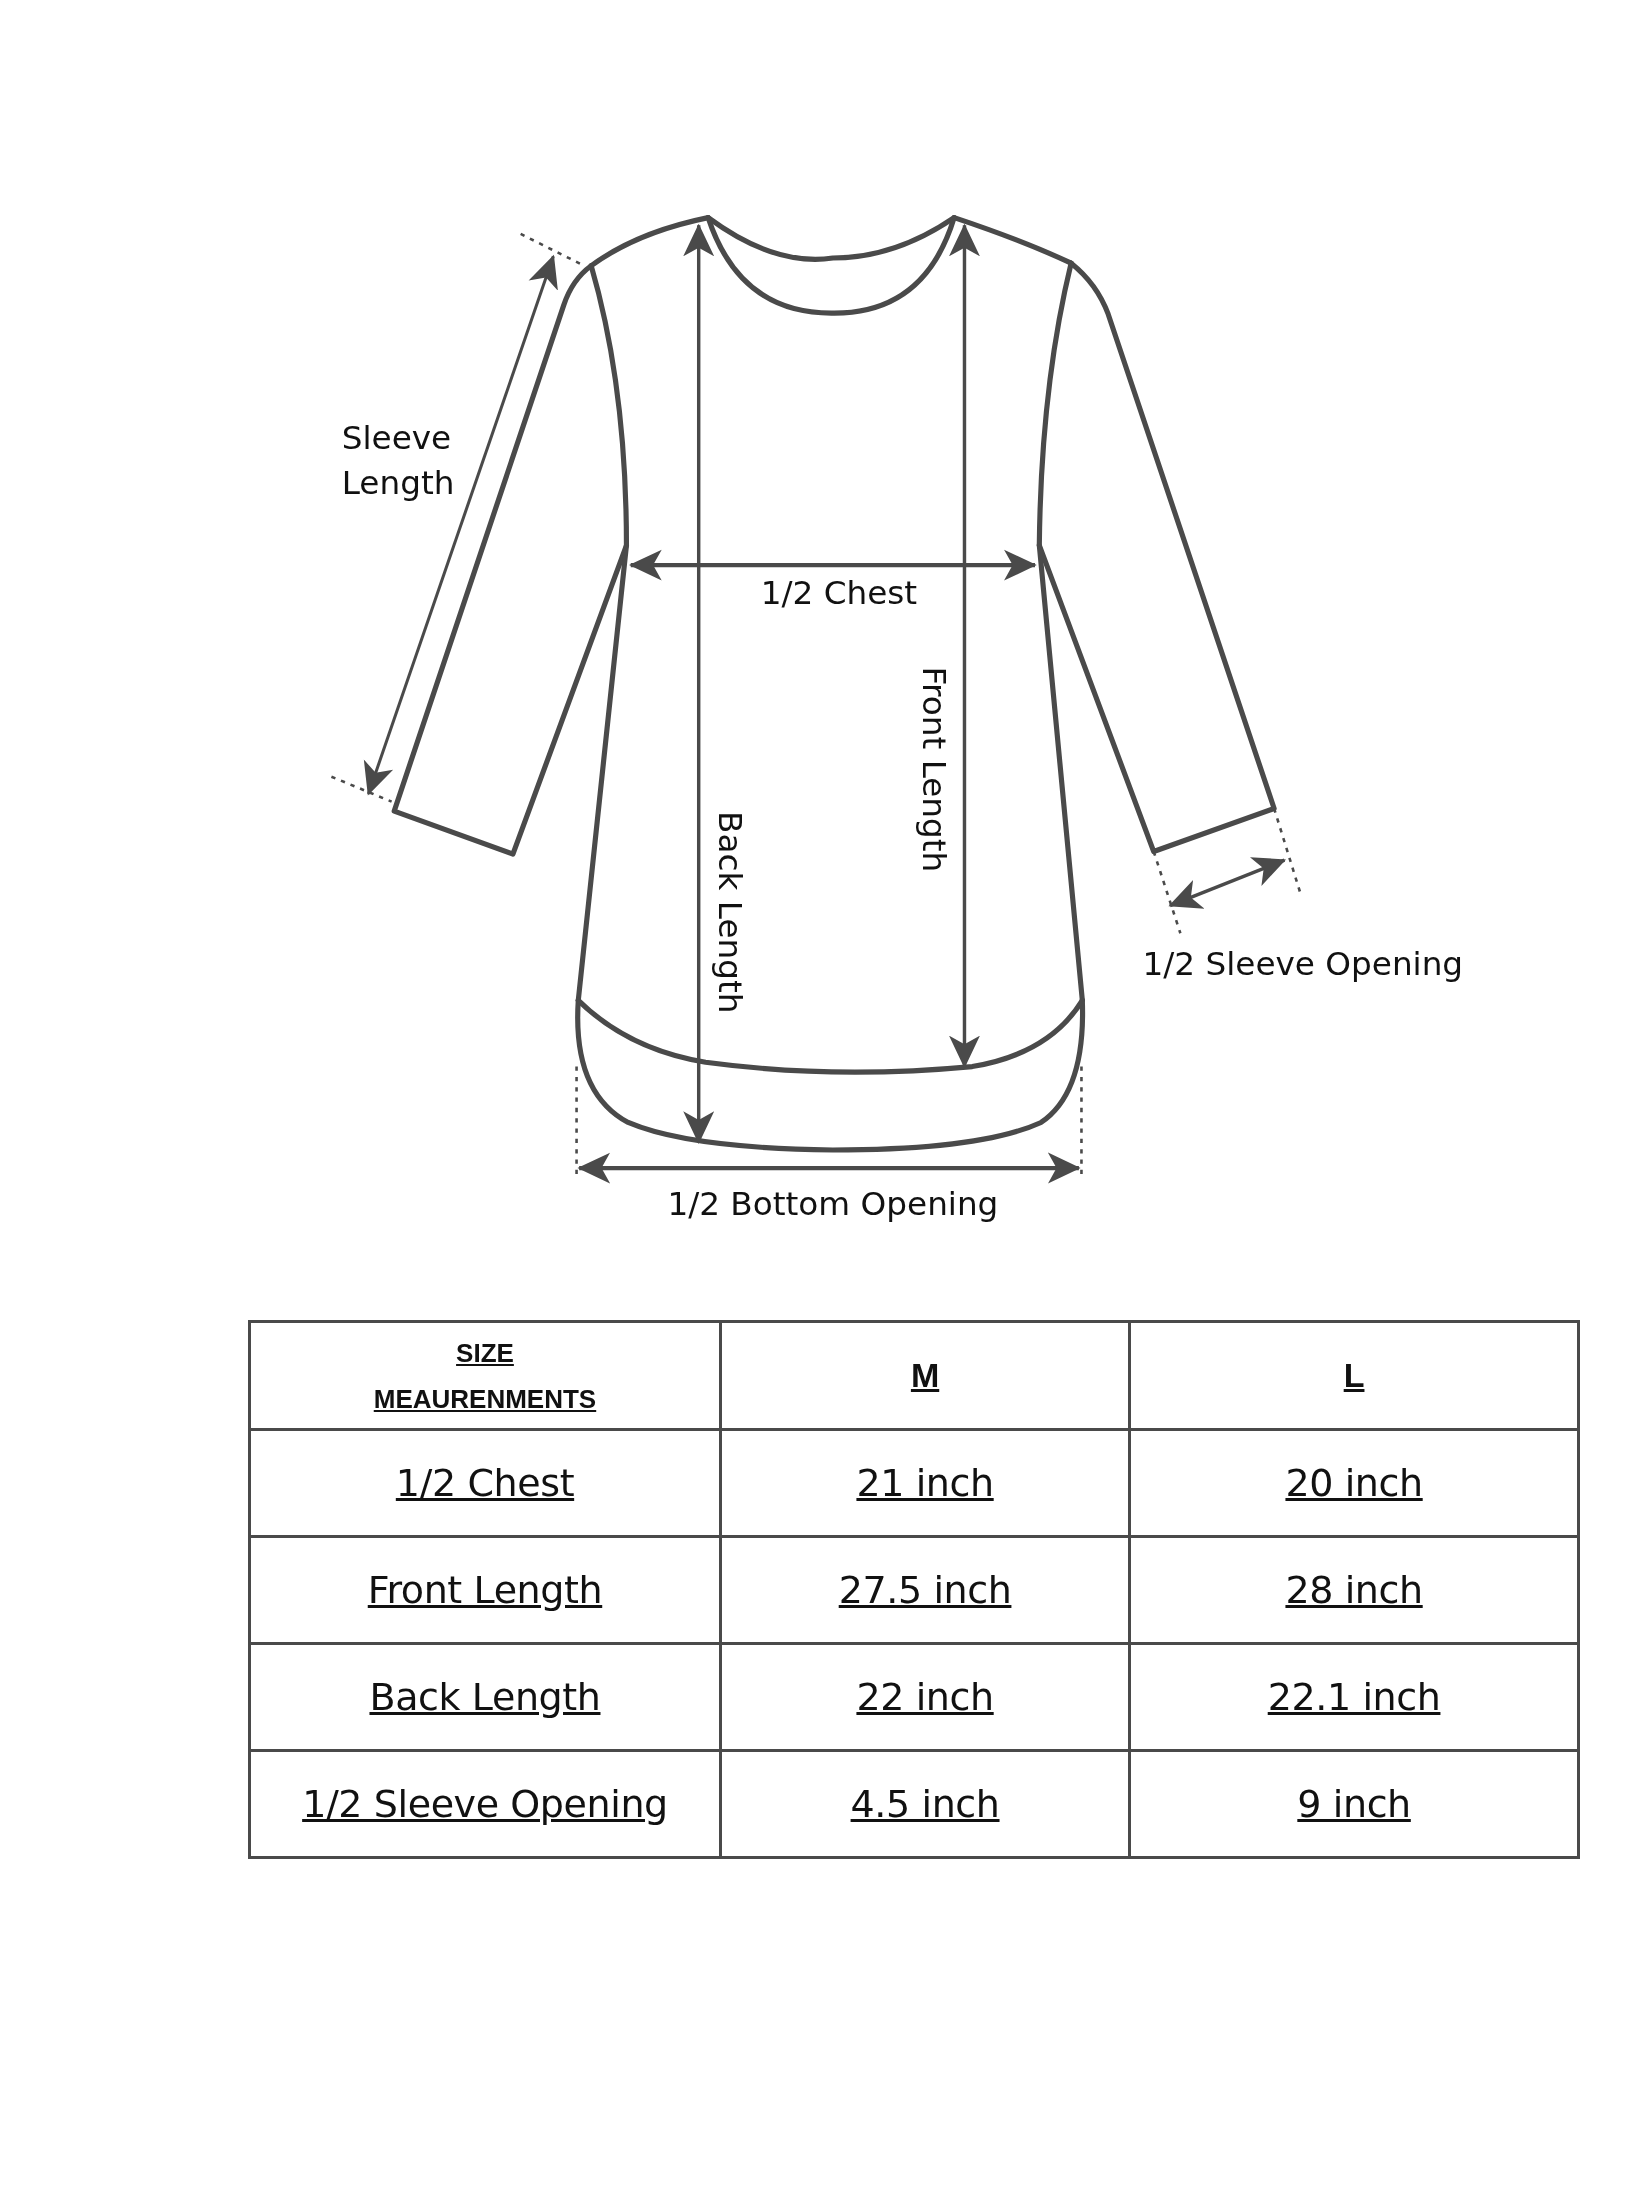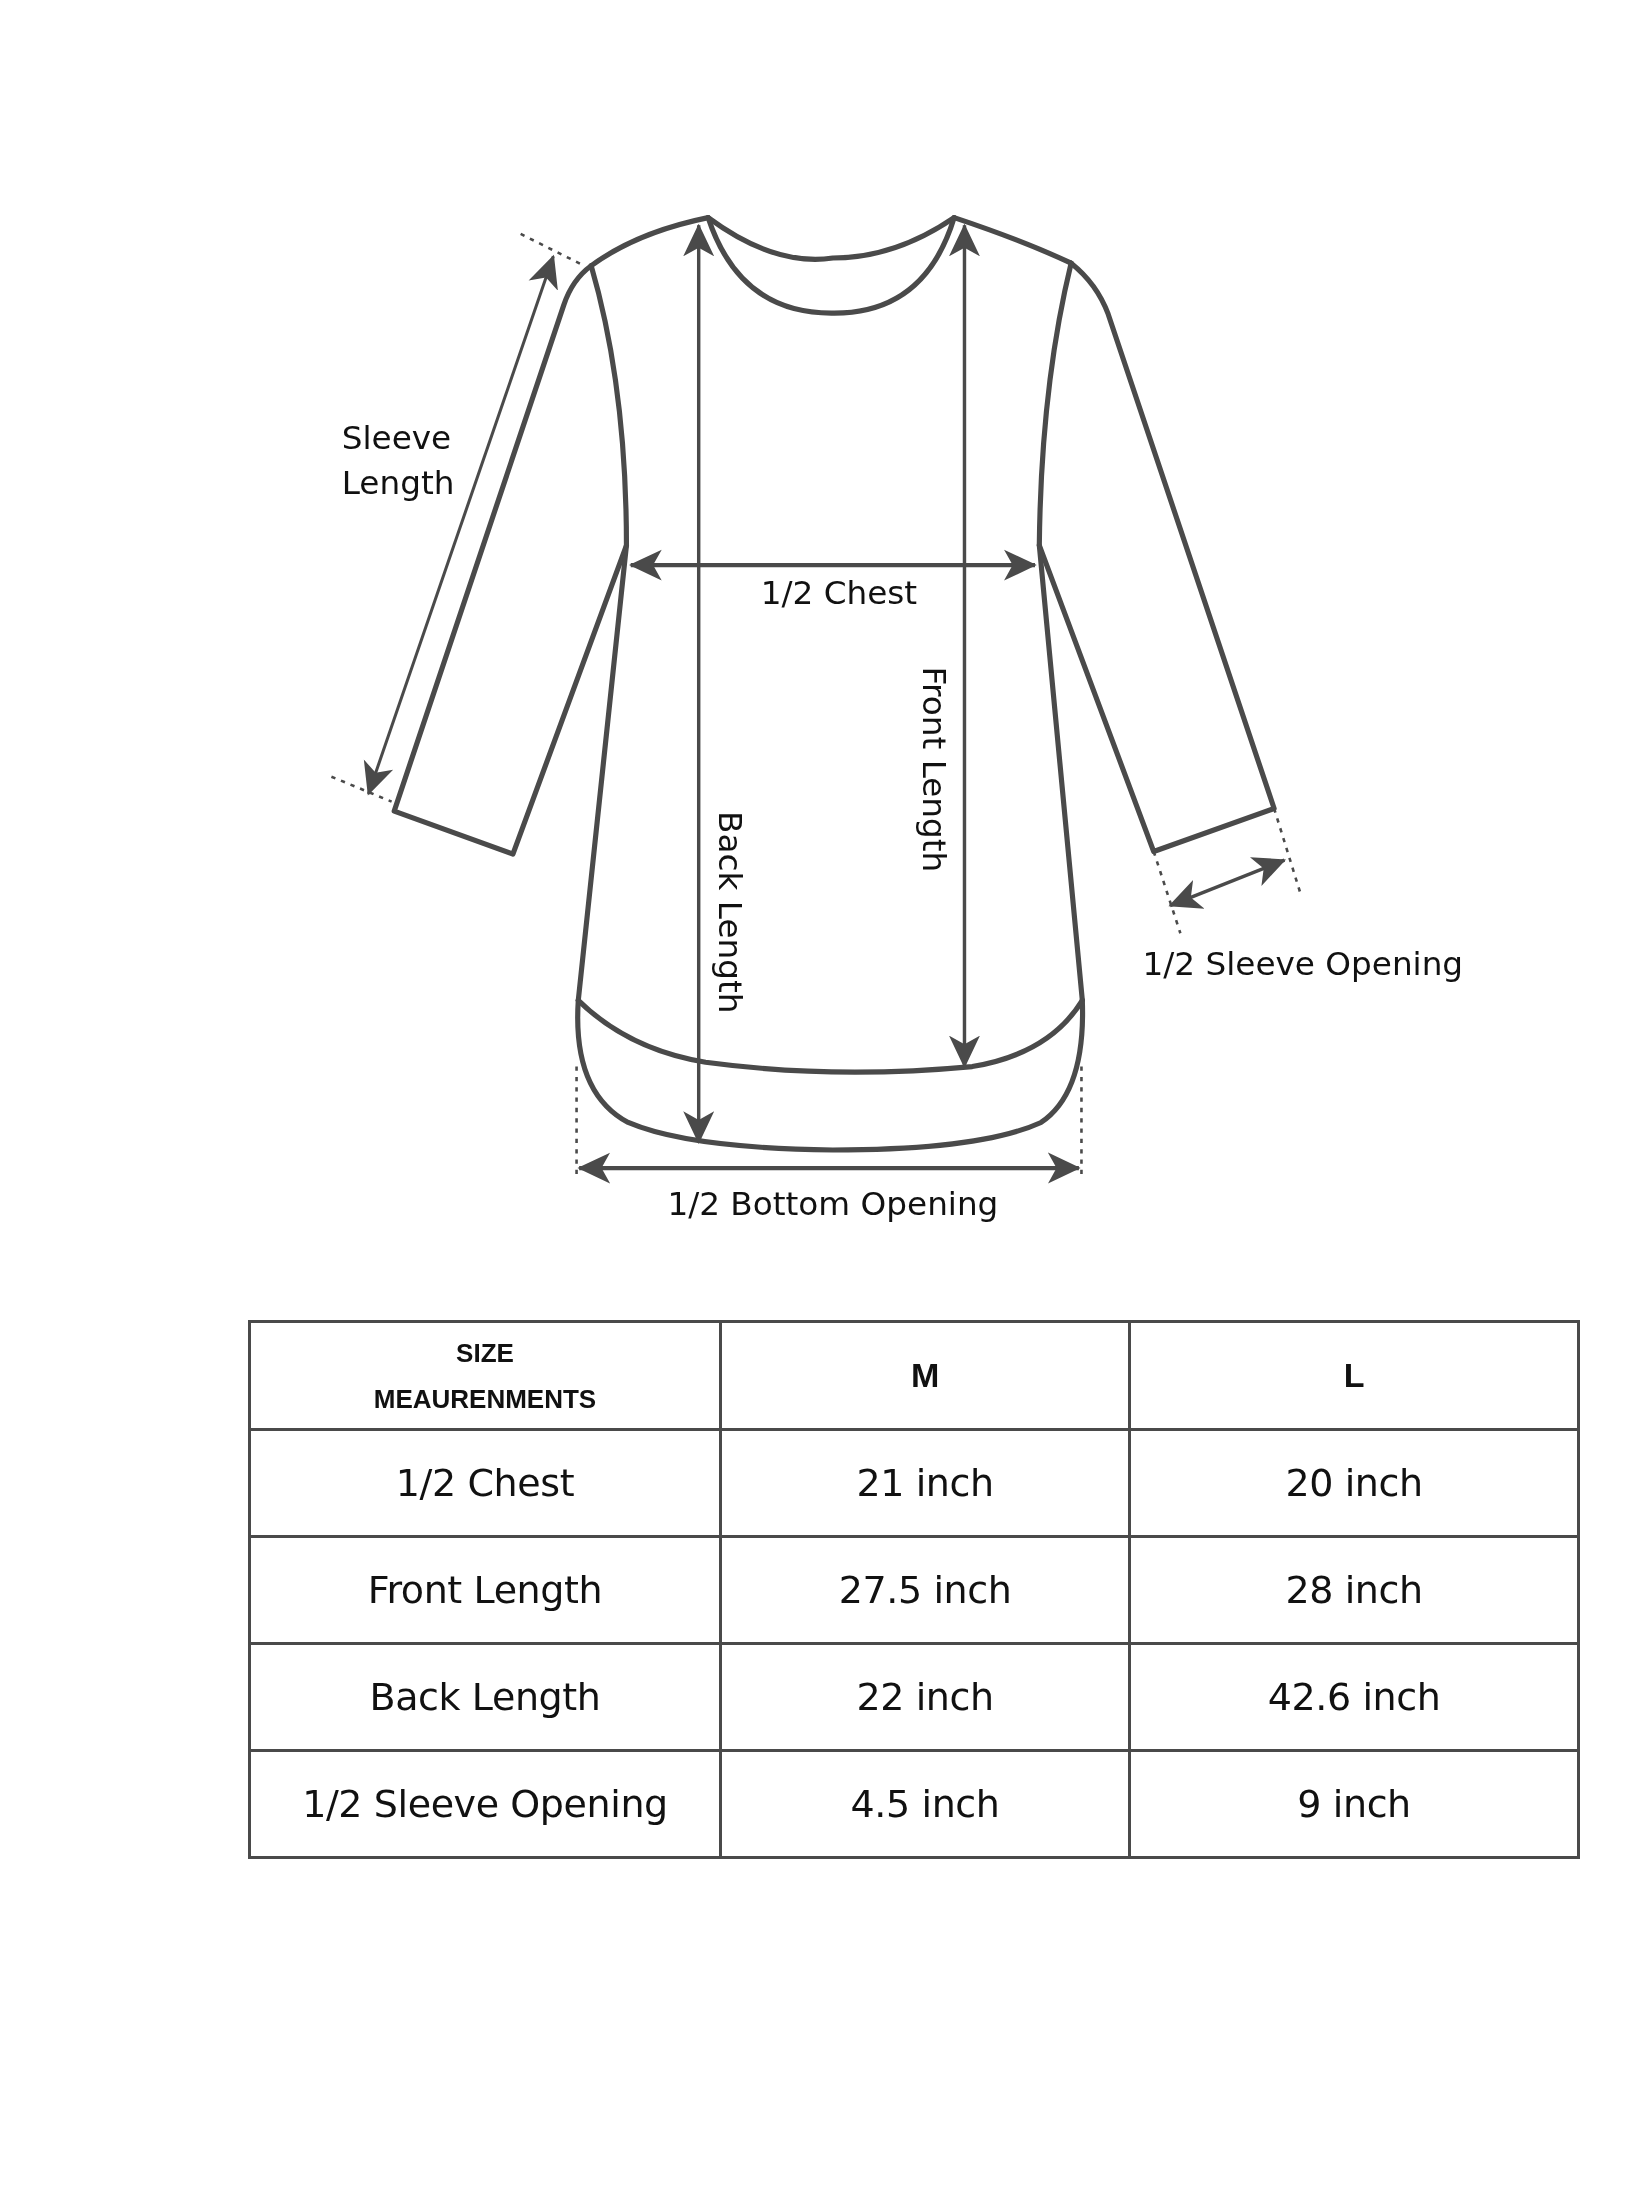--- a/index.html
+++ b/index.html
@@ -1,19 +1,19 @@
 <!DOCTYPE html>
 <html style="font-size:13.8px"><head>
 <meta charset="utf-8">
 <style>
   html, body { margin:0; padding:0; background:#ffffff; }
   body { width:1652px; height:2203px; position:relative; overflow:hidden; font-family:"DejaVu Sans", sans-serif; color:#111; }
   #diagram { position:absolute; left:0; top:0; width:1652px; height:1273px; }
   #diagram text { font-family:"DejaVu Sans", sans-serif; fill:#111; }
-  .size-table { position:absolute; left:248px; top:1320px; width:1332px; border-collapse:collapse; table-layout:fixed; }
+  .size-table { position:absolute; left:248px; top:1320px; width:1332px; border-collapse:collapse; table-layout:fixed;text-decoration:underline; }
   .size-table td, .size-table th { border:3.4px solid #4a4a4a; text-align:center; vertical-align:middle; padding:0; color:#111; }
   .size-table th { height:105px; font-family:"Liberation Sans", sans-serif; font-weight:bold; }
   .size-table td { height:104px; font-family:"DejaVu Sans", sans-serif; font-weight:normal; font-size:38px; letter-spacing:-0.4px; }
   .hdr-label { font-size:26px; line-height:46px; }
   .hdr-size { font-size:34px; }
 </style>
 </head>
 <body>
 
 <svg id="diagram" viewBox="0 0 1920 1480" xmlns="http://www.w3.org/2000/svg">
@@ -99,21 +99,21 @@
       <td>20 inch</td>
     </tr>
     <tr>
       <td>Front Length</td>
       <td>27.5 inch</td>
       <td>28 inch</td>
     </tr>
     <tr>
       <td>Back Length</td>
       <td>22 inch</td>
-      <td>42.6 inch</td>
+      <td>22.1 inch</td>
     </tr>
     <tr>
       <td>1/2 Sleeve Opening</td>
       <td>4.5 inch</td>
       <td>9 inch</td>
     </tr>
   </tbody>
 </table>
 
 

